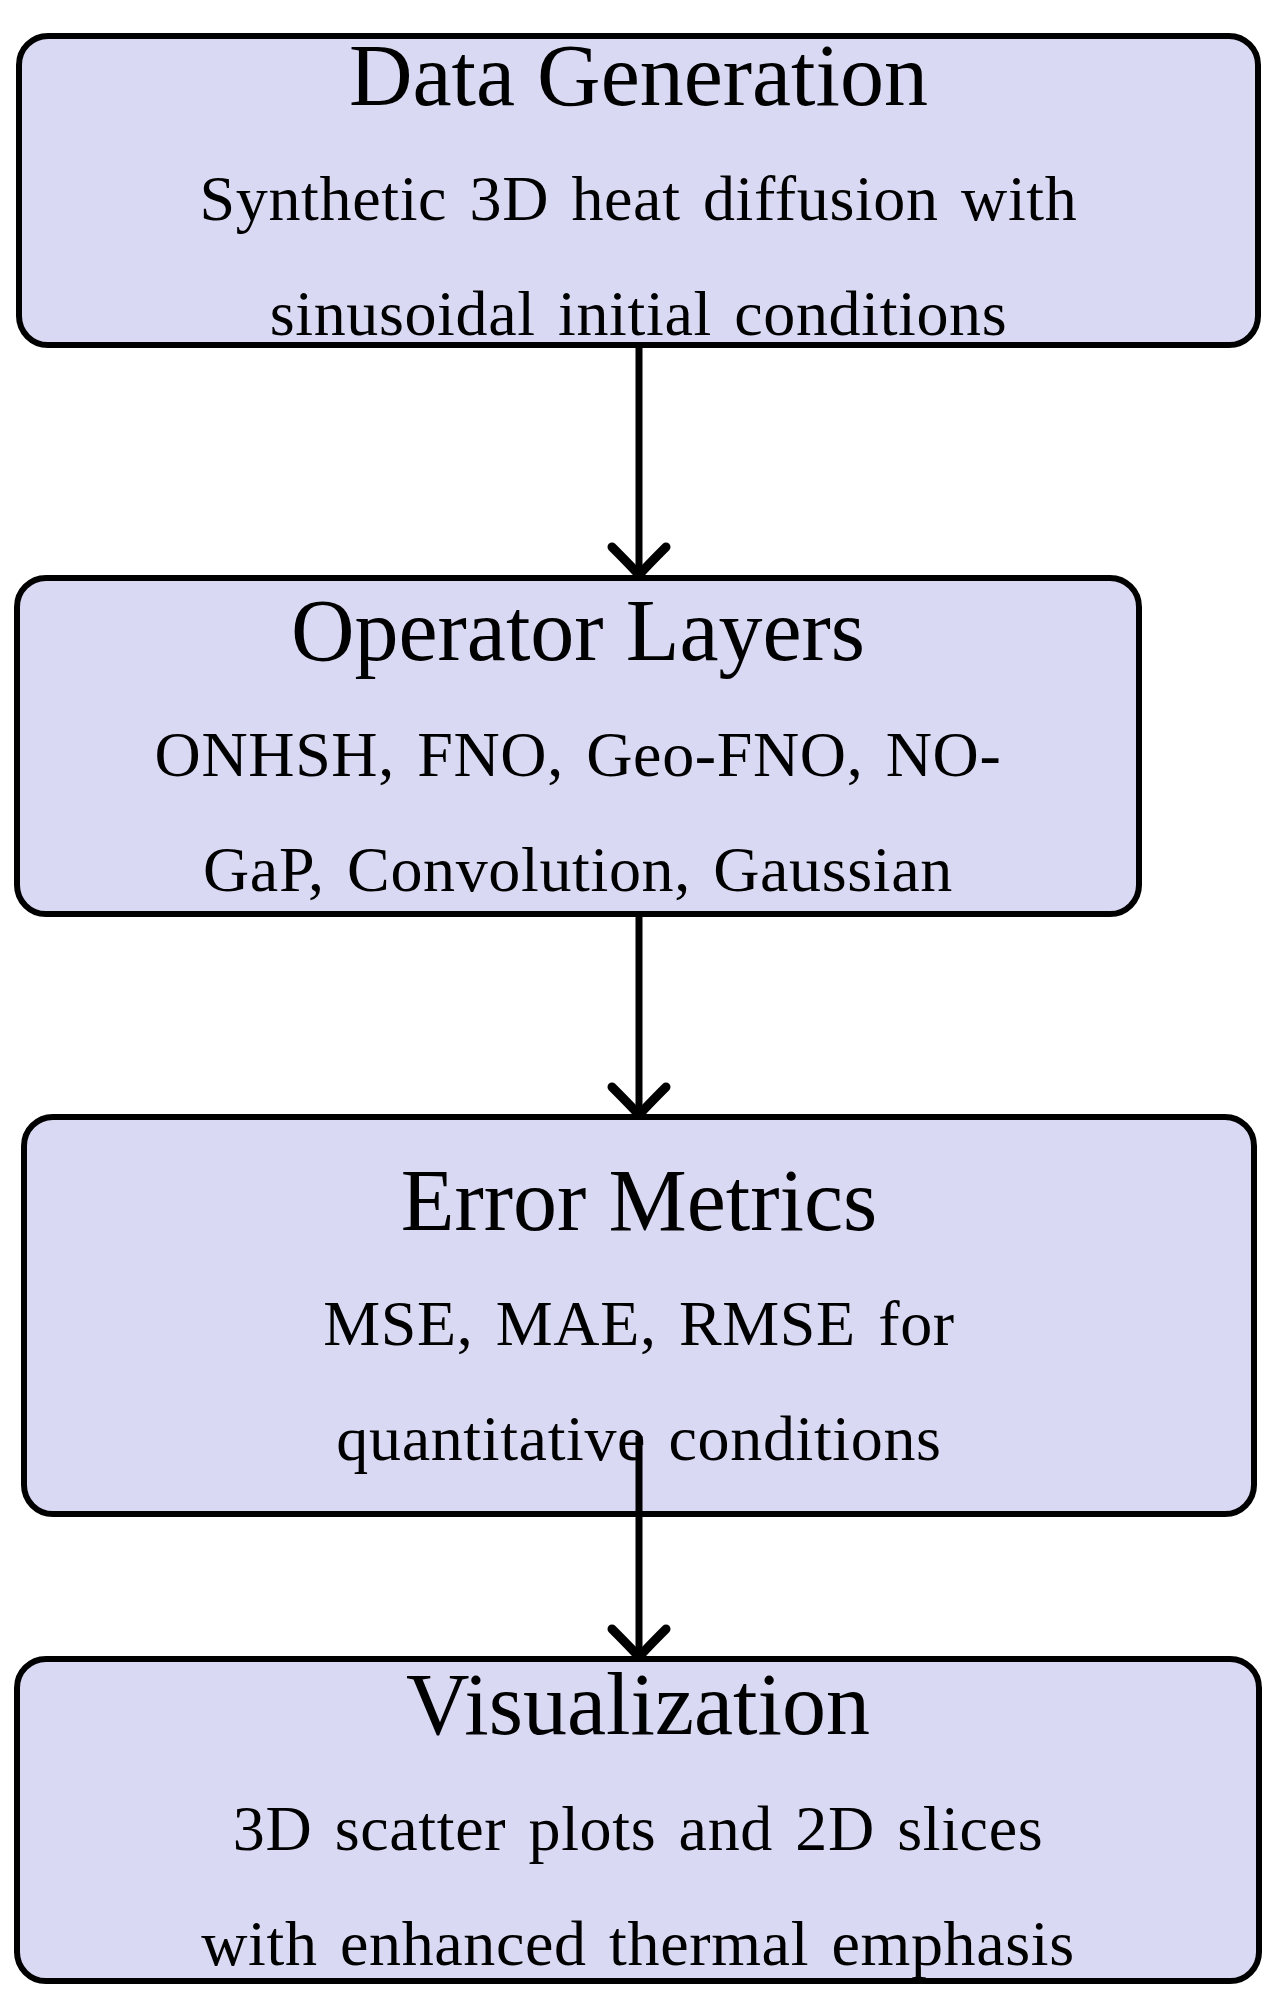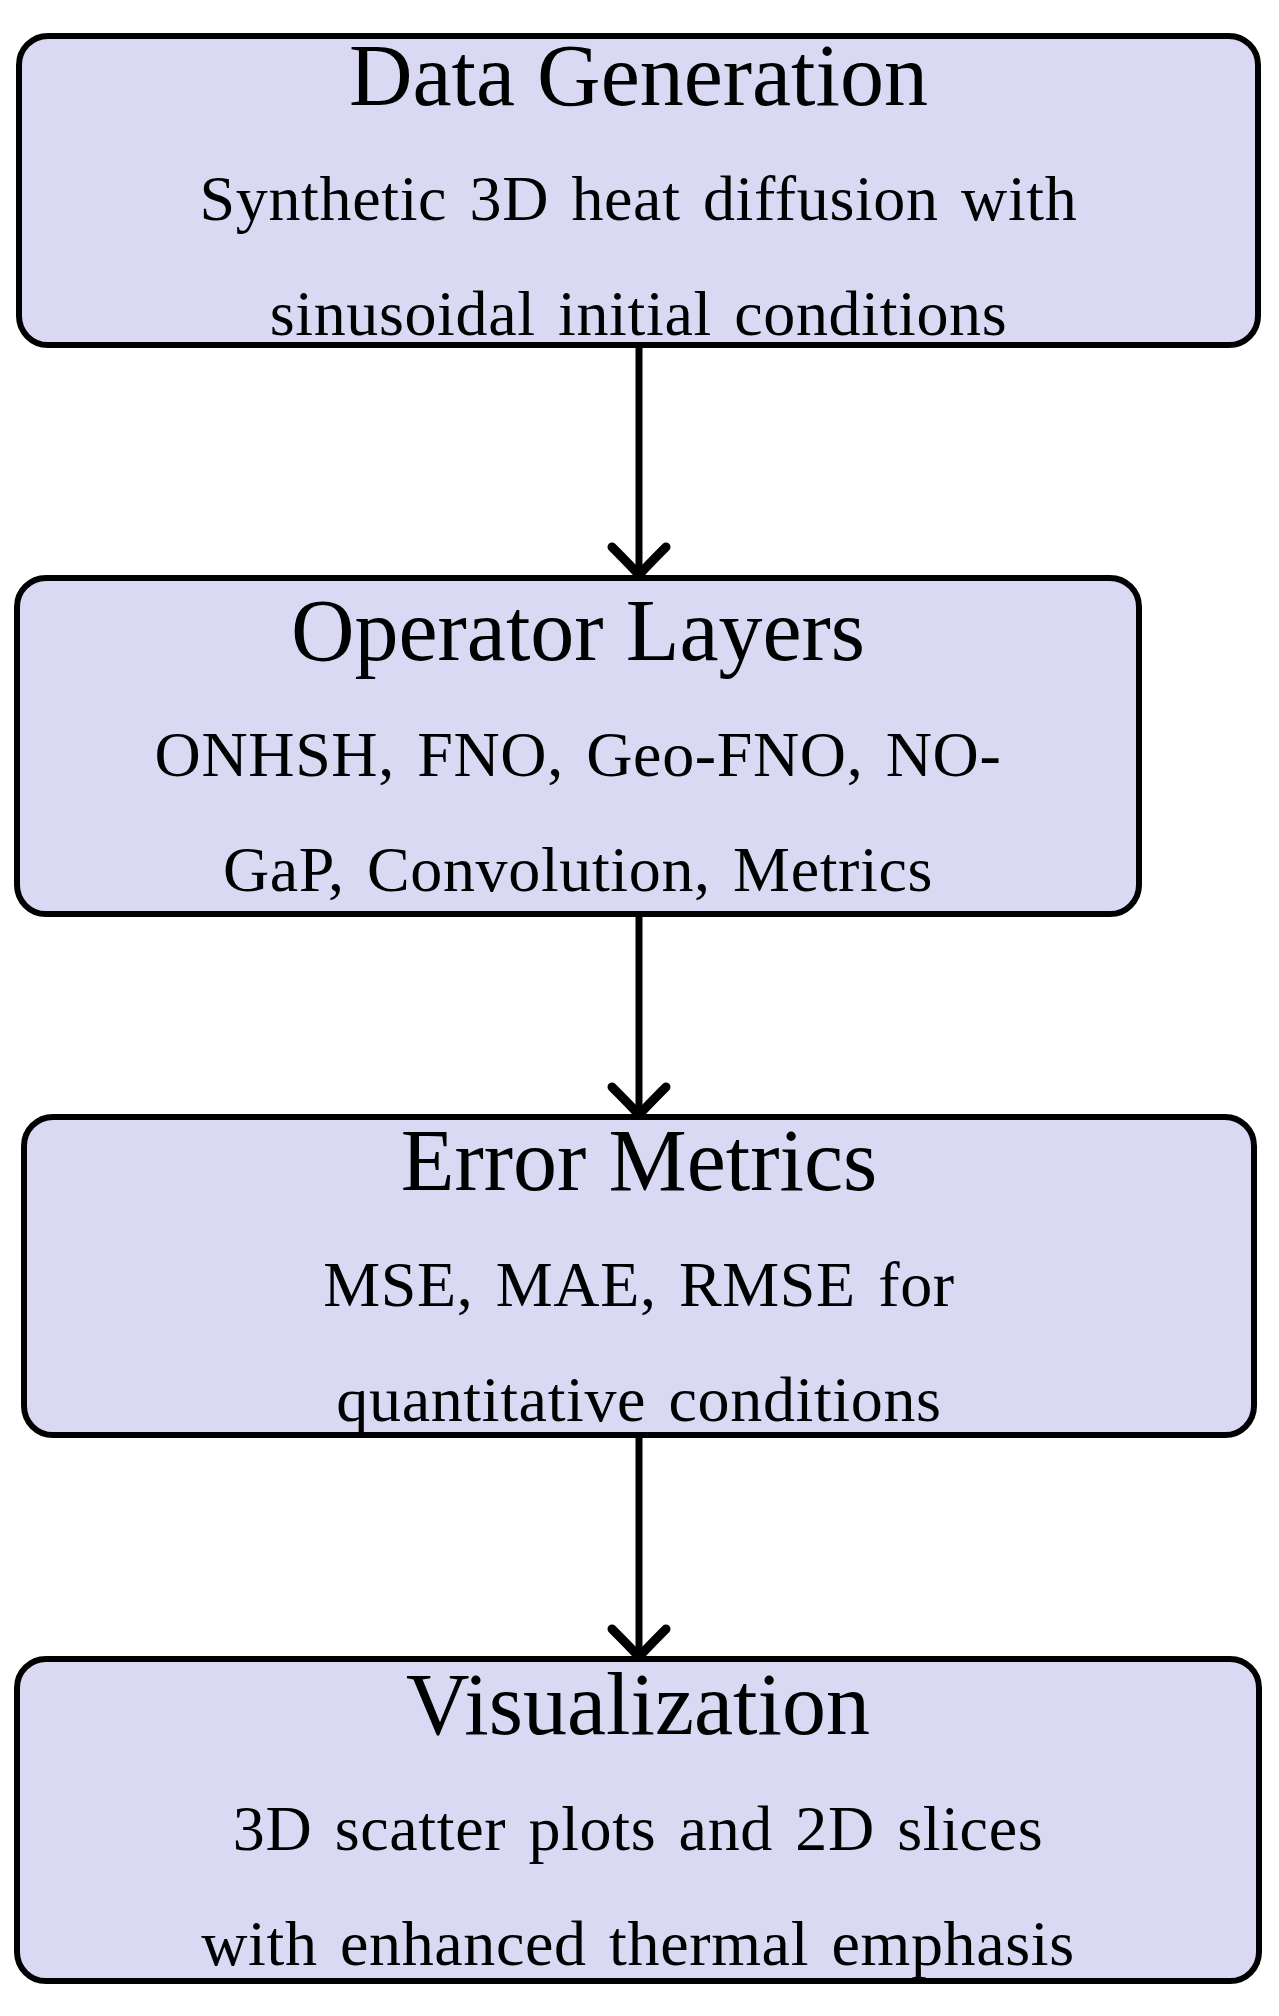--- a/index.html
+++ b/index.html
@@ -37,21 +37,21 @@
     font-size: 64px;
     line-height: 1.36;
     white-space: nowrap;
     word-spacing: 0.09em;
     letter-spacing: 0.01em;
     margin-top: 28px;
   }
   
   #node-0 { left: 16px;  top: 33px;   width: 1245px; height: 315px; }
   #node-1 { left: 14px;  top: 575px;  width: 1128px; height: 342px; }
-  #node-2 { left: 21px;  top: 1114px; width: 1236px; height: 324px; }
+  #node-2 { left: 21px;  top: 1114px; width: 1236px; height: 403px; }
   #node-3 { left: 14px;  top: 1656px; width: 1248px; height: 328px; }
   .arrow {
     position: absolute;
     left: 607px;
     width: 64px;
   }
   #arrow-0 { top: 346px;  height: 232px; }
   #arrow-1 { top: 915px;  height: 203px; }
   #arrow-2 { top: 1436px; height: 224px; }
   .arrow svg { display: block; }
@@ -70,21 +70,21 @@
   <div class="arrow" id="arrow-0">
       <svg width="64" height="232" viewBox="0 0 64 232">
         <rect x="28.5" y="0" width="7" height="224" fill="#000000"></rect>
         <path d="M5 201 Q24 220 32 229 Q40 220 59 201" fill="none" stroke="#000000" stroke-width="9" stroke-linecap="round"></path>
       </svg>
     </div>
 
   <div class="node" id="node-1">
     <div class="node-title">Operator Layers</div>
     <div class="node-body-line">ONHSH, FNO, Geo-FNO, NO-</div>
-    <div class="node-body-line">GaP, Convolution, Metrics</div>
+    <div class="node-body-line">GaP, Convolution, Gaussian</div>
   </div>
 
   <div class="arrow" id="arrow-1">
       <svg width="64" height="203" viewBox="0 0 64 203">
         <rect x="28.5" y="0" width="7" height="195" fill="#000000"></rect>
         <path d="M5 172 Q24 191 32 200 Q40 191 59 172" fill="none" stroke="#000000" stroke-width="9" stroke-linecap="round"></path>
       </svg>
     </div>
 
   <div class="node" id="node-2">

